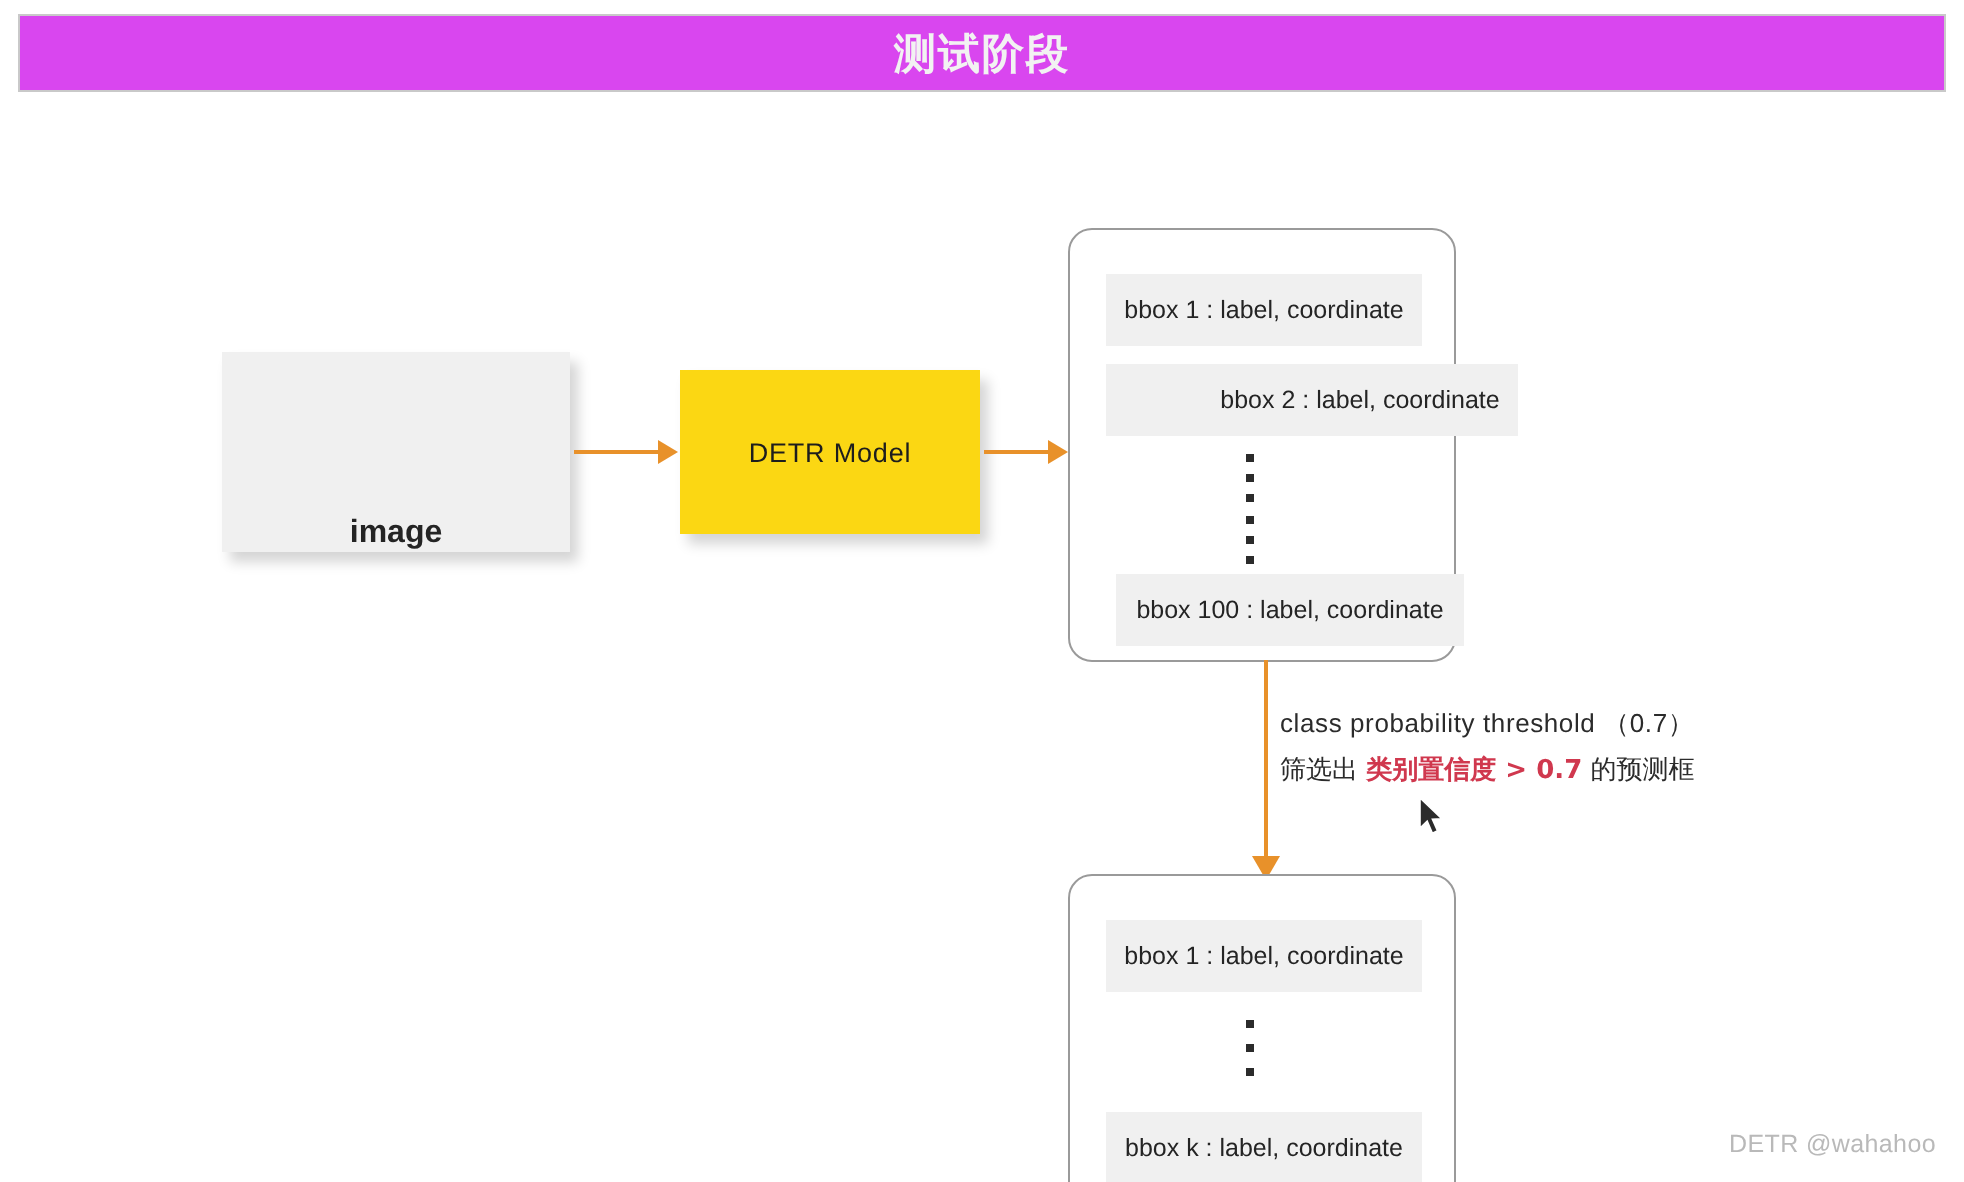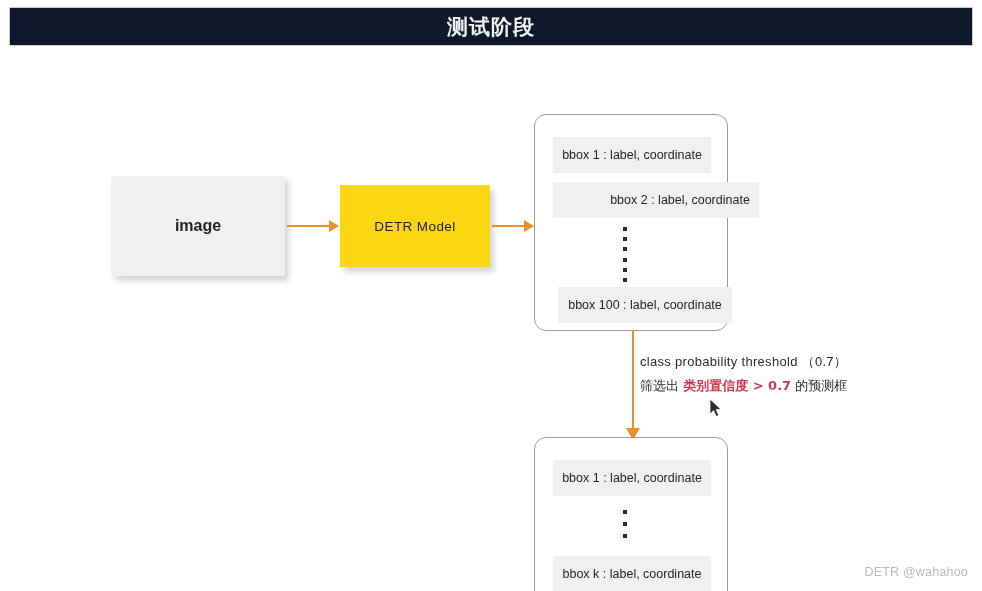--- a/index.html
+++ b/index.html
@@ -15,21 +15,21 @@
     position: relative;
   }
 
   
   #header-bar {
     position: absolute;
     left: 9px;
     top: 7px;
     width: 964px;
     height: 39px;
-    background: #0f172a;
+    background: #d946ef;
     border: 1px solid #c9c9c9;
     box-sizing: border-box;
     display: flex;
     align-items: center;
     justify-content: center;
   }
   #header-title {
     color: #f2f2f2;
     font-size: 21px;
     font-weight: bold;
@@ -50,21 +50,21 @@
   
   #image-box {
     position: absolute;
     left: 111px;
     top: 124px;
     width: 174px;
     height: 100px;
     background: #f0f0f0;
     box-shadow: 4px 5px 6px rgba(0,0,0,0.17);
     display: flex;
-    align-items: center;
+    align-items: flex-end;
     justify-content: center;
   }
   #image-box .label {
     font-size: 16px;
     font-weight: bold;
     color: #242424;
   }
 
   
   #detr-box {

